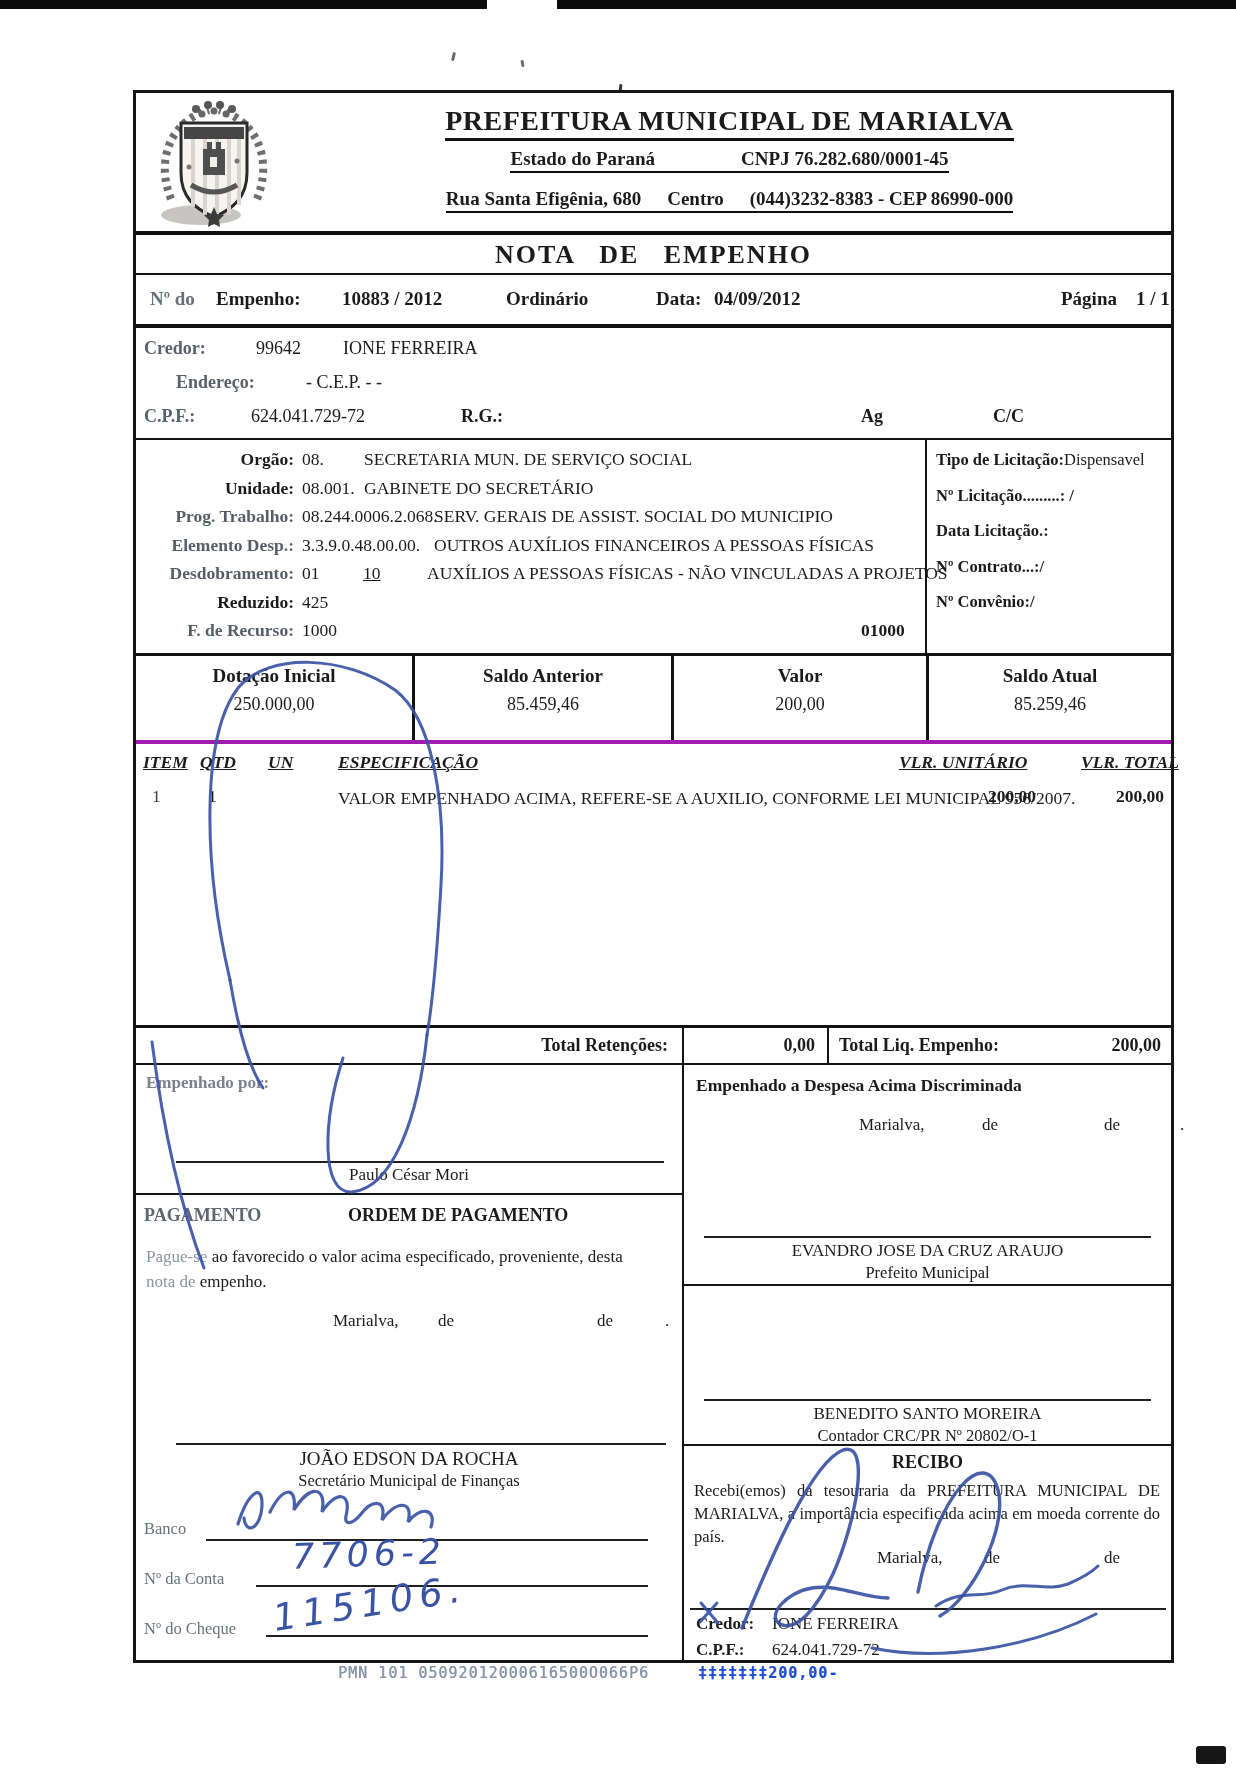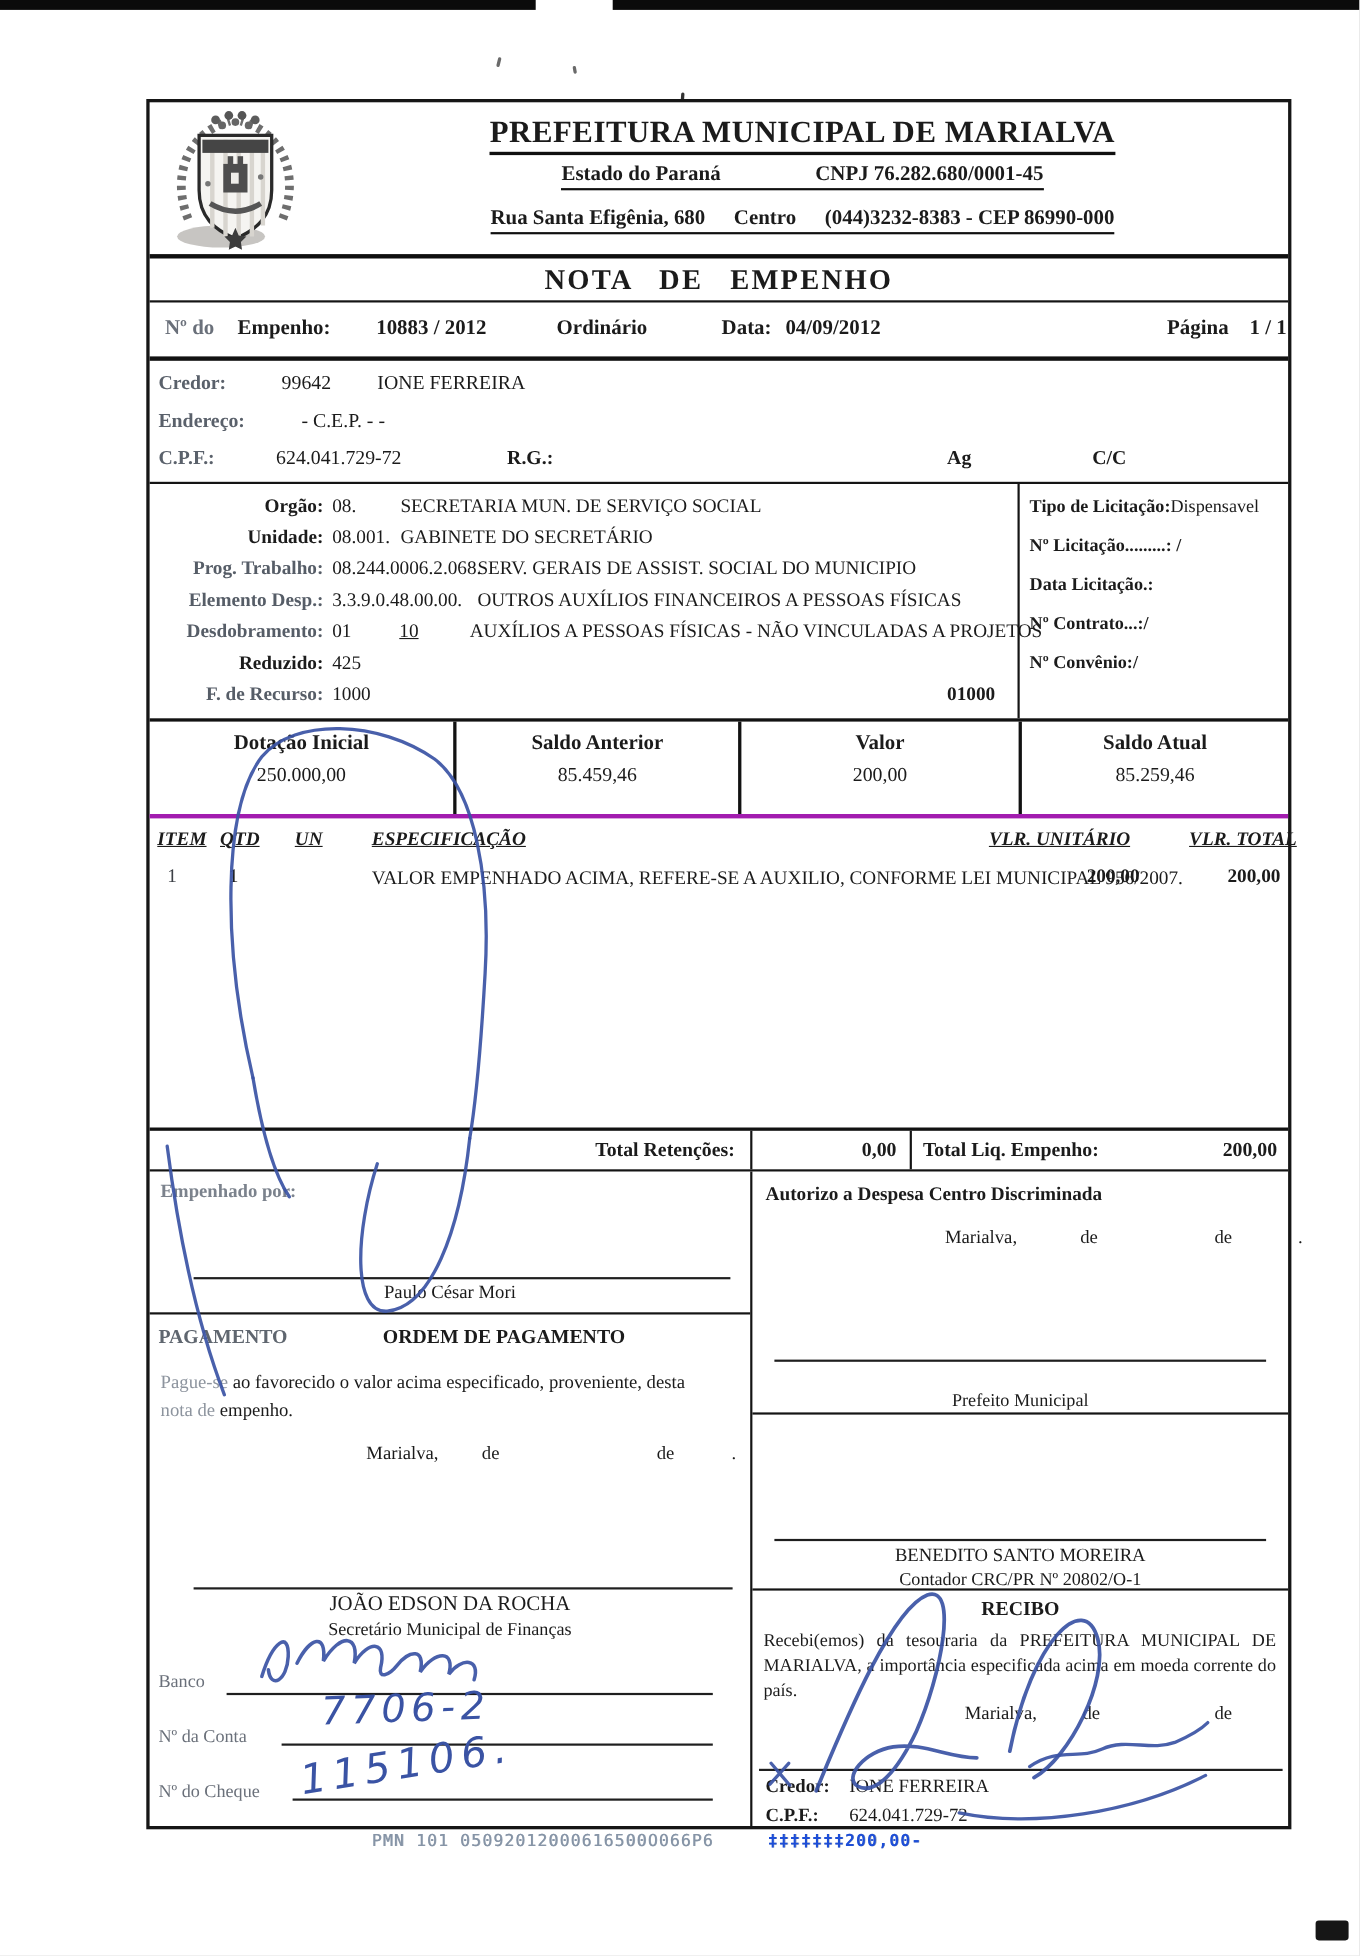--- a/index.html
+++ b/index.html
@@ -42,21 +42,21 @@
   .e-label{left:80px;}
   .e-num{left:206px;}
   .e-tipo{left:370px;}
   .e-dlab{left:520px;}
   .e-dval{left:578px;}
   .e-plab{left:925px;}
   .e-pval{left:1000px;}
   
   .sec-credor{height:112px;border-bottom:2px solid #141414;position:relative;font-size:18px;}
   .sec-credor span{position:absolute;white-space:nowrap;}
-  .c-r1{top:10px;} .c-r2{top:44px;} .c-r3{top:78px;}
+  .c-r1{top:10px;} .c-r2{top:44px;margin-left:32px;} .c-r3{top:78px;}
   .c-lab{left:8px;font-weight:bold;}
   .c-code{left:120px;}
   .c-name{left:207px;}
   .c-end{left:138px;}
   .c-cpf{left:115px;}
   .c-rg{left:325px;font-weight:bold;}
   .c-ag{left:725px;font-weight:bold;}
   .c-cc{left:857px;font-weight:bold;}
   
   .sec-orgao{height:216px;border-bottom:3px solid #121212;position:relative;font-size:17.5px;}
@@ -346,26 +346,27 @@
           <span class="bk-lab bkl1">Banco</span>
           <div class="bk-line bln1"></div>
           <span class="bk-lab bkl2">Nº da Conta</span>
           <div class="bk-line bln2"></div>
           <span class="bk-lab bkl3">Nº do Cheque</span>
           <div class="bk-line bln3"></div>
         </div>
       </div>
       <div class="low-right">
         <div class="box-aut">
-          <span class="aut-title">Autorizo a Despesa Centro Discriminada</span>
+          <span class="aut-title">Empenhado a Despesa Acima Discriminada</span>
           <span class="acity am1">Marialva,</span>
           <span class="acity ad1">de</span>
           <span class="acity ad2">de</span>
           <span class="acity ap1">.</span>
           <div class="sigline aut-line"></div>
+          <div class="cname aut-nome">EVANDRO JOSE DA CRUZ ARAUJO</div>
           <div class="cname aut-cargo">Prefeito Municipal</div>
         </div>
         <div class="box-cont">
           <div class="sigline cont-line"></div>
           <div class="cname cont-nome">BENEDITO SANTO MOREIRA</div>
           <div class="cname cont-cargo">Contador CRC/PR Nº 20802/O-1</div>
         </div>
         <div class="box-rec">
           <div class="rec-title">RECIBO</div>
           <div class="rec-text">Recebi(emos) da tesouraria da PREFEITURA MUNICIPAL DE MARIALVA, a importância especificada acima em moeda corrente do país.</div>

